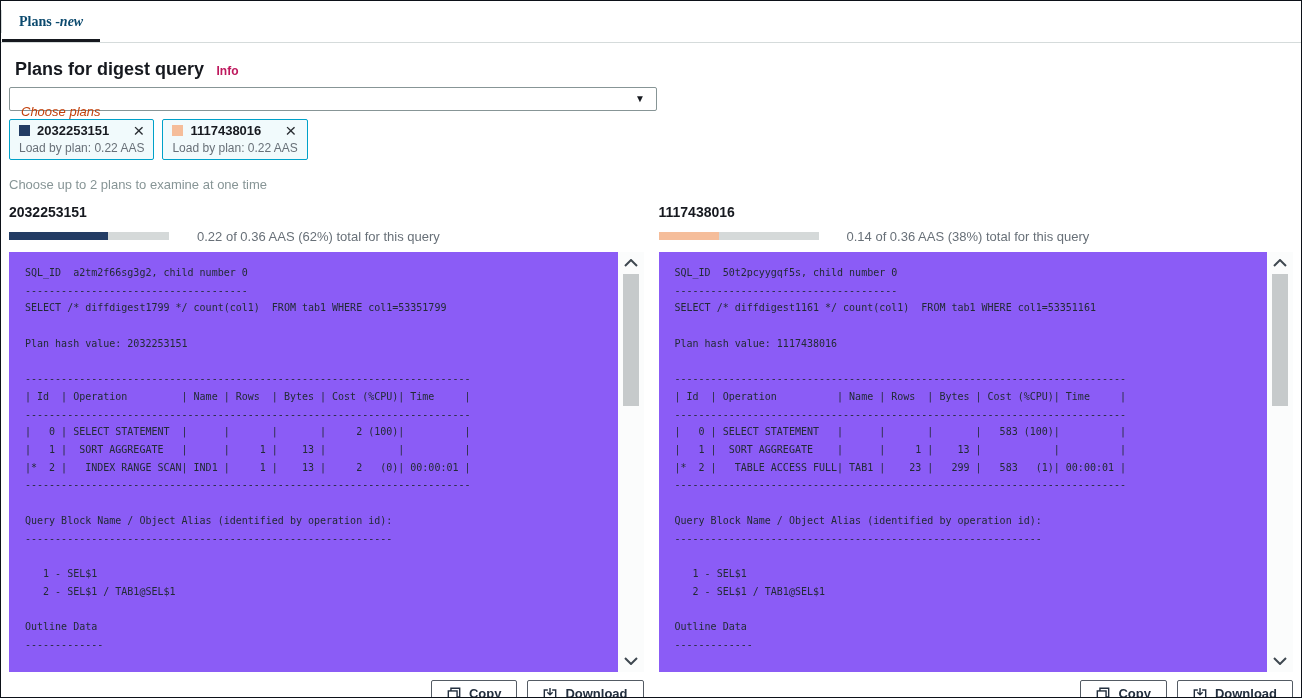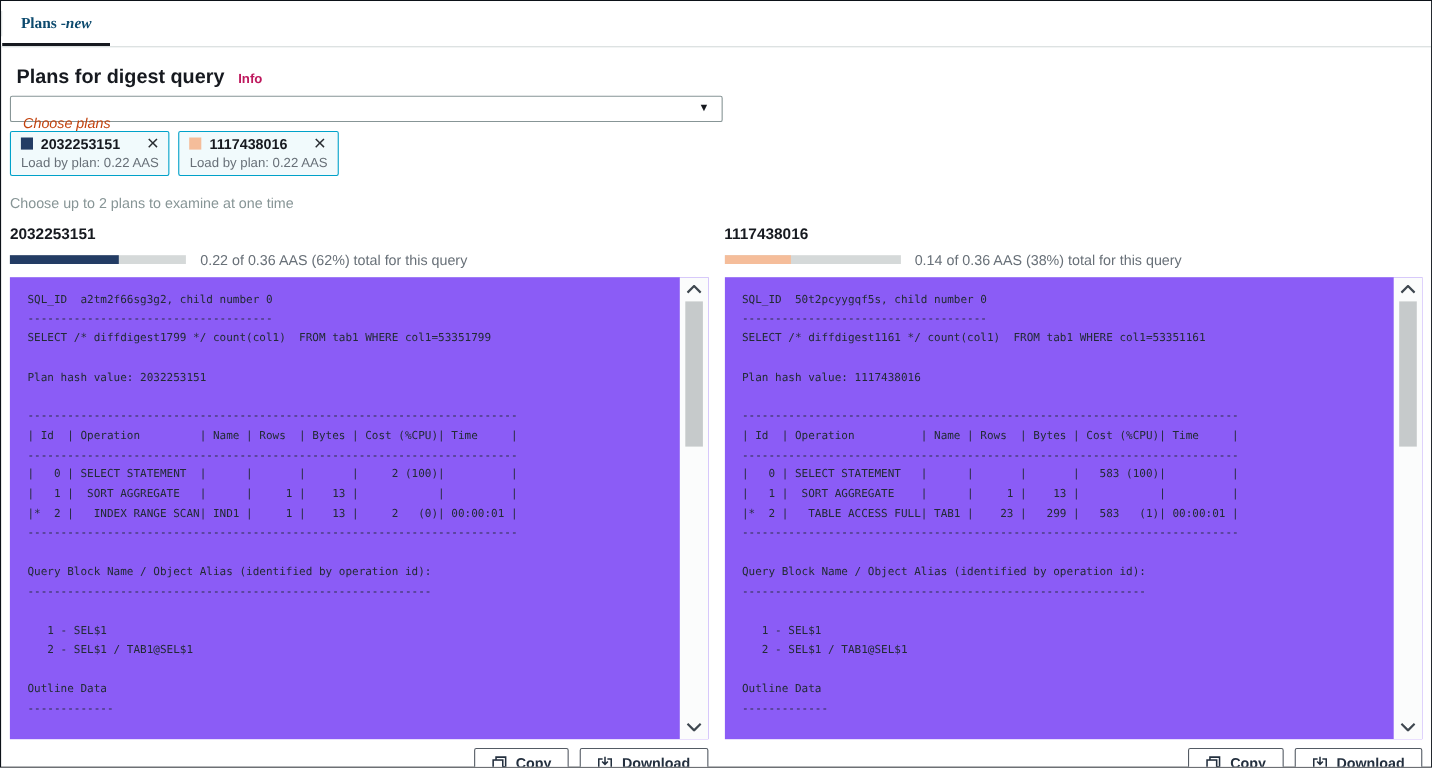--- a/index.html
+++ b/index.html
@@ -31,21 +31,21 @@
   .token-top { display:flex; align-items:center; font-size:13px; font-weight:700; color:#16191f; }
   .sq { width:11px; height:11px; margin-right:7px; flex:none; }
   .token-x { margin-left:24px; font-size:19px; font-weight:400; color:#2a2e33; line-height:11px; cursor:pointer; }
   .token-load { font-size:12px; color:#687078; margin-top:3px; }
 
   .helper { font-size:13px; color:#879596; margin-top:17px; }
 
   
   .panels { display:grid; grid-template-columns:1fr 1fr; gap:15px; margin-top:12px; }
   .panel-title { font-size:14px; font-weight:700; color:#16191f; }
-  .bar-row { display:flex; align-items:center; gap:13px; margin-top:9px; height:14px; }
+  .bar-row { display:flex; align-items:center; gap:28px; margin-top:9px; height:14px; }
   .bar { width:160px; height:8px; background:#d5d9d9; flex:none; }
   .bar-fill { height:100%; }
   .stat { font-size:13px; color:#687078; white-space:nowrap; }
 
   .codebox { position:relative; margin-top:9px; height:420px; background:#8b5cf6; overflow:hidden; }
   .code { margin:0; padding:12px 42px 0 16px; font-family:"DejaVu Sans Mono","Liberation Mono",monospace; font-size:10px; line-height:17.7px; color:#222b35; white-space:pre; overflow:hidden; height:100%; }
 
   .sbar { position:absolute; top:0; right:0; bottom:0; width:26px; background:#fbfcfc; display:flex; flex-direction:column; align-items:center; }
   .sarr { height:22px; display:flex; align-items:center; justify-content:center; color:#3f4850; cursor:pointer; flex:none; }
   .sarr.down { margin-top:auto; }

